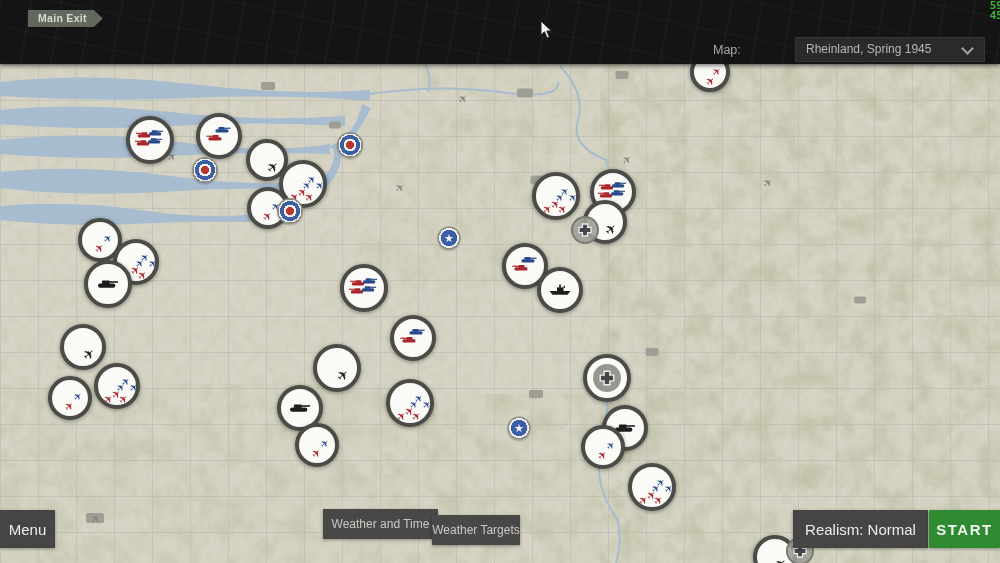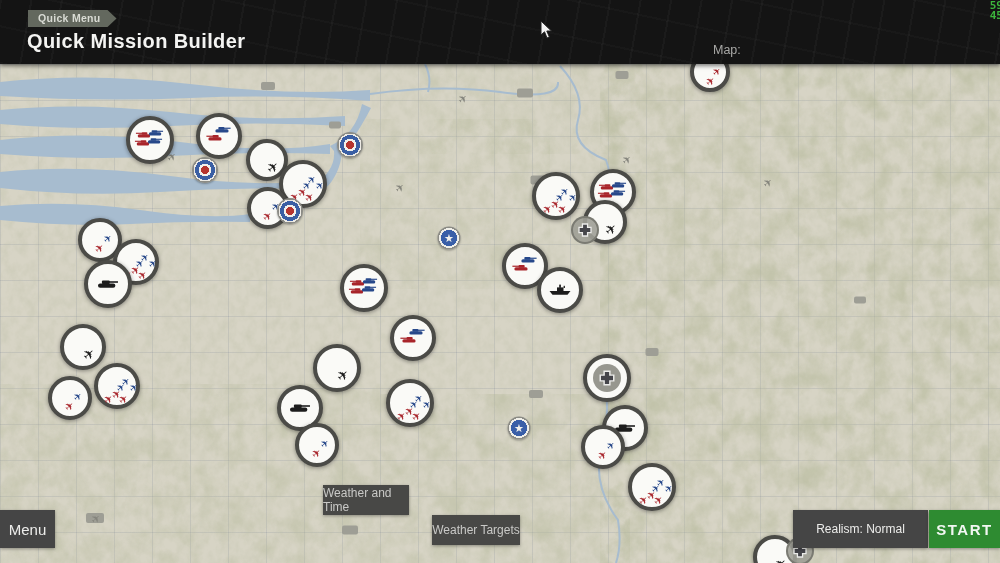--- a/index.html
+++ b/index.html
@@ -97,23 +97,23 @@
     background:#97978f;transform:translate(-50%,-50%);
     display:flex;align-items:center;justify-content:center;
   }
   
   .btn{
     position:absolute;z-index:20;display:flex;align-items:center;justify-content:center;
     background:#454545;color:#ededeb;cursor:pointer;box-shadow:0 1px 3px rgba(0,0,0,.35);
   }
   .btn.small{background:#484846;color:#c9c9c7;font-size:12px;}
   .btn-exit{left:0;top:510px;width:55px;height:38px;font-size:15px;}
-  .btn-weather{left:323px;top:485px;width:86px;height:30px;}
+  .btn-weather{left:323px;top:509px;width:115px;height:30px;}
   .btn-ground{left:432px;top:515px;width:88px;height:30px;}
-  .btn-realism{left:793px;top:510px;width:135px;height:38px;font-size:12px;}
+  .btn-realism{left:793px;top:510px;width:135px;height:38px;font-size:15px;}
   .btn-start{
     left:929px;top:510px;width:71px;height:38px;font-size:15px;font-weight:bold;
     background:#2e8b31;letter-spacing:1.5px;color:#f2f7f2;
   }
   
   .cursor{position:absolute;left:540px;top:20px;z-index:40;pointer-events:none;}
 </style>
 </head>
 <body>
 
@@ -562,23 +562,26 @@
       </div>
     </div>
     <div class="marker cross-small" style="left: 800px; top: 487px;">
       <svg width="16" height="16" viewBox="0 0 20 20" style="display:block">
         <path d="M6.8 2.5h6.4v4.3h4.3v6.4h-4.3v4.3H6.8v-4.3H2.5V6.8h4.3z" fill="#45454a" stroke="#ececea" stroke-width="1.6"></path>
       </svg>
     </div>
   </div>
 
 <div class="topbar">
-  <div class="mainmenu-chip">Quick Menu</div>
-  <div class="page-title">Quick Mission Builder</div>
+  <div class="mainmenu-chip">Main Exit</div>
   <div class="map-label">Map:</div>
+  <div class="map-select">
+    <span>Rheinland, Spring 1945</span>
+    <span class="chev"></span>
+  </div>
   <div class="fps" style="color: rgb(60, 180, 60);">
     <div>59</div>
     <div>45</div>
   </div>
 </div>
 
 <div class="btn btn-exit">Menu</div>
 <div class="btn small btn-weather">Weather and Time</div>
 <div class="btn small btn-ground">Weather Targets</div>
 <div class="btn btn-realism">Realism: Normal</div>

